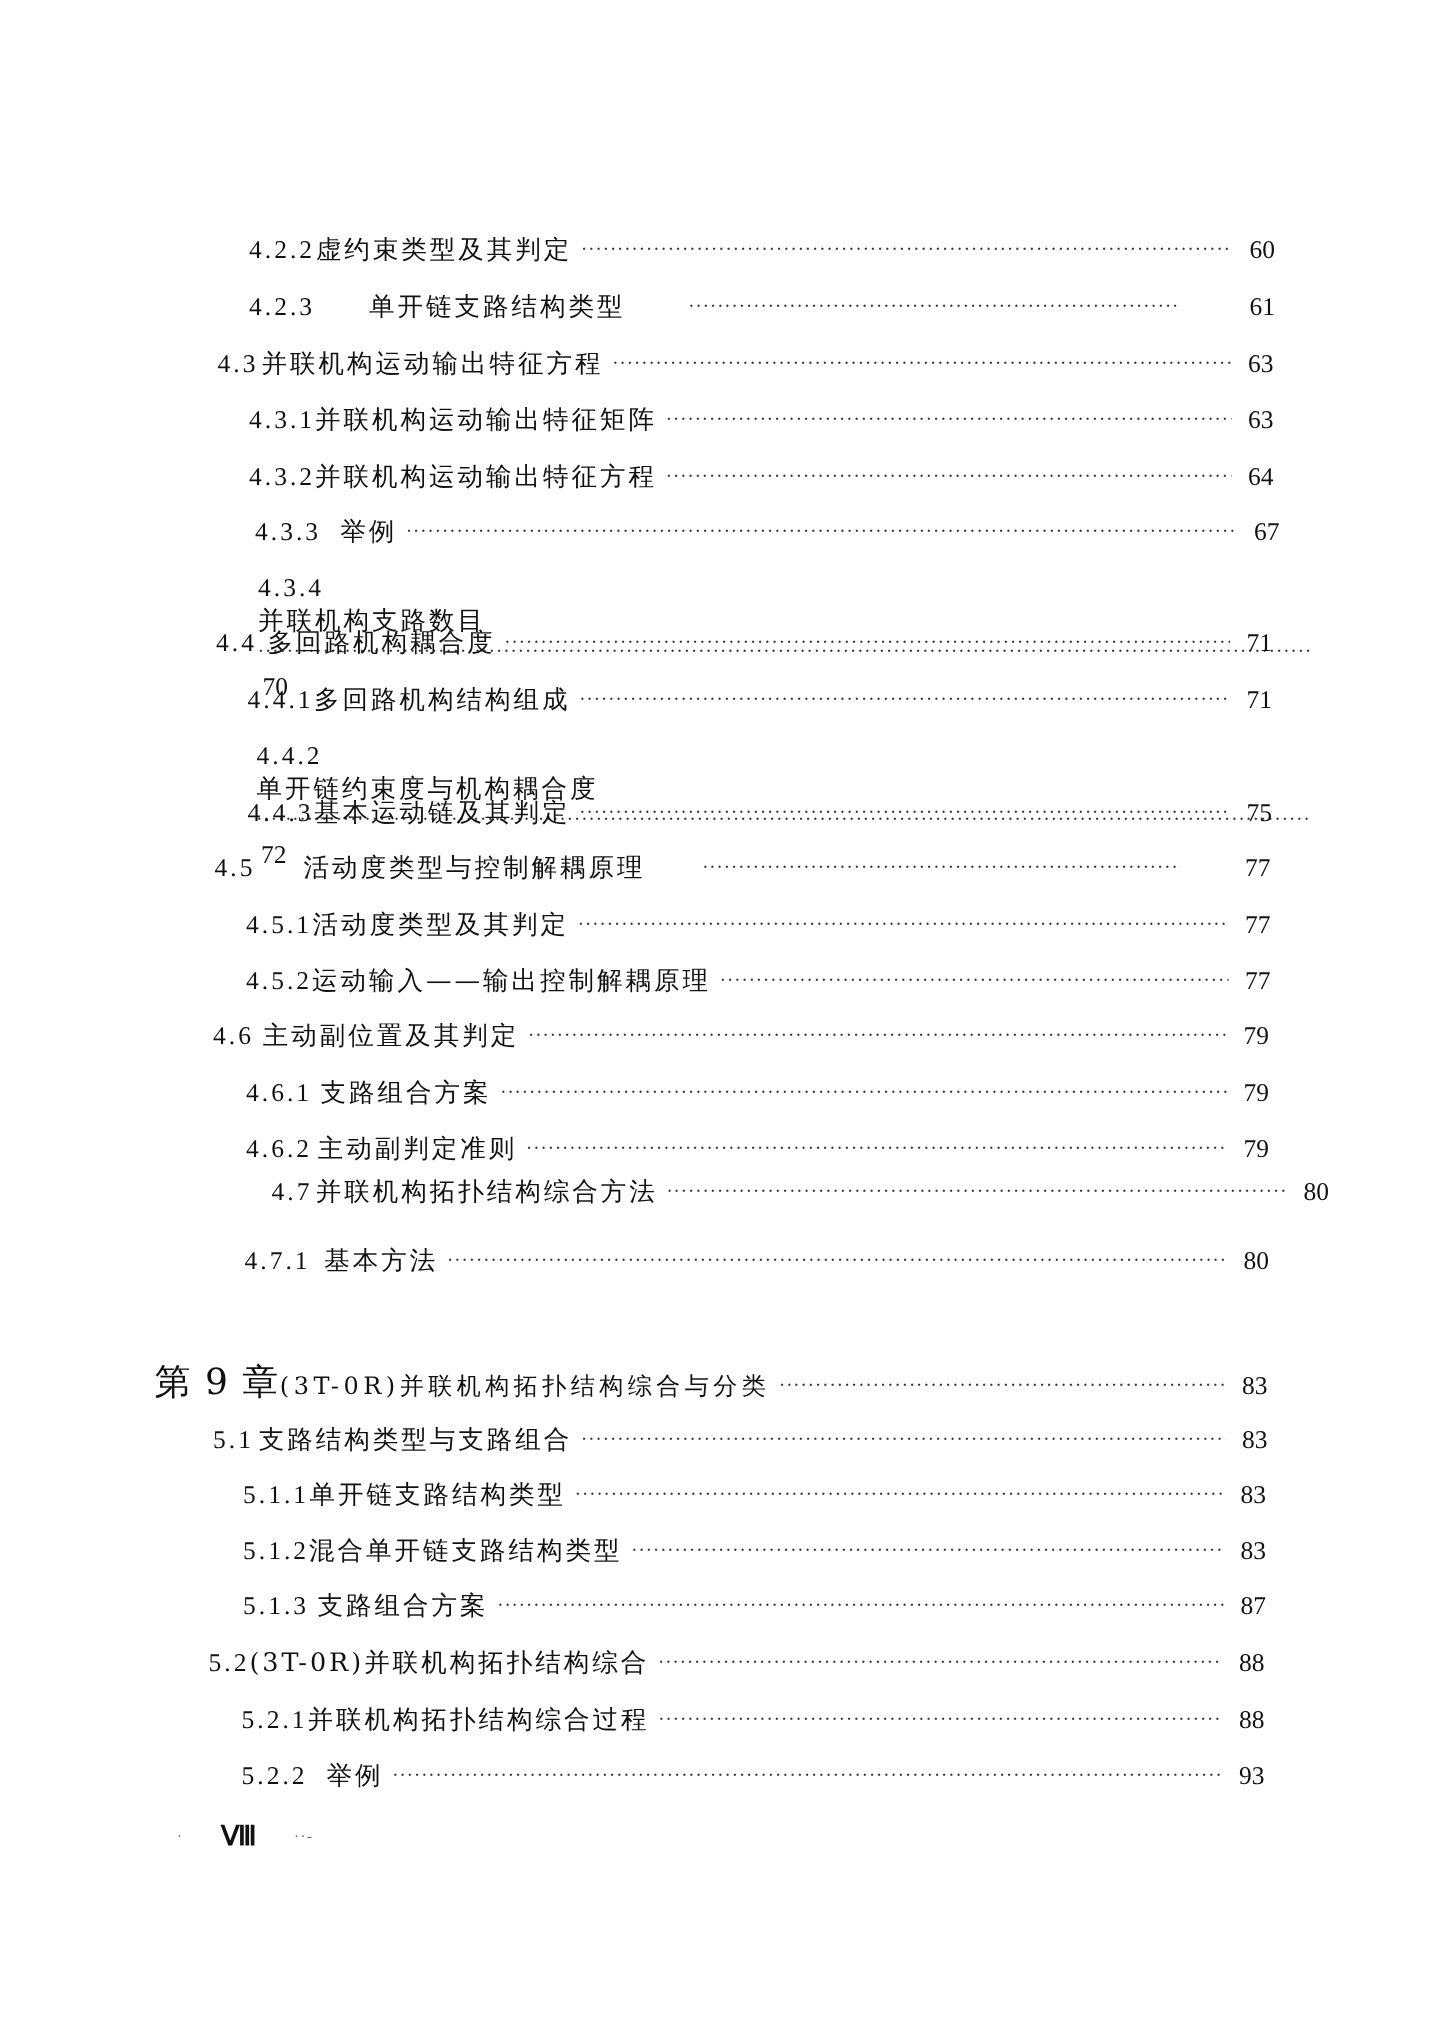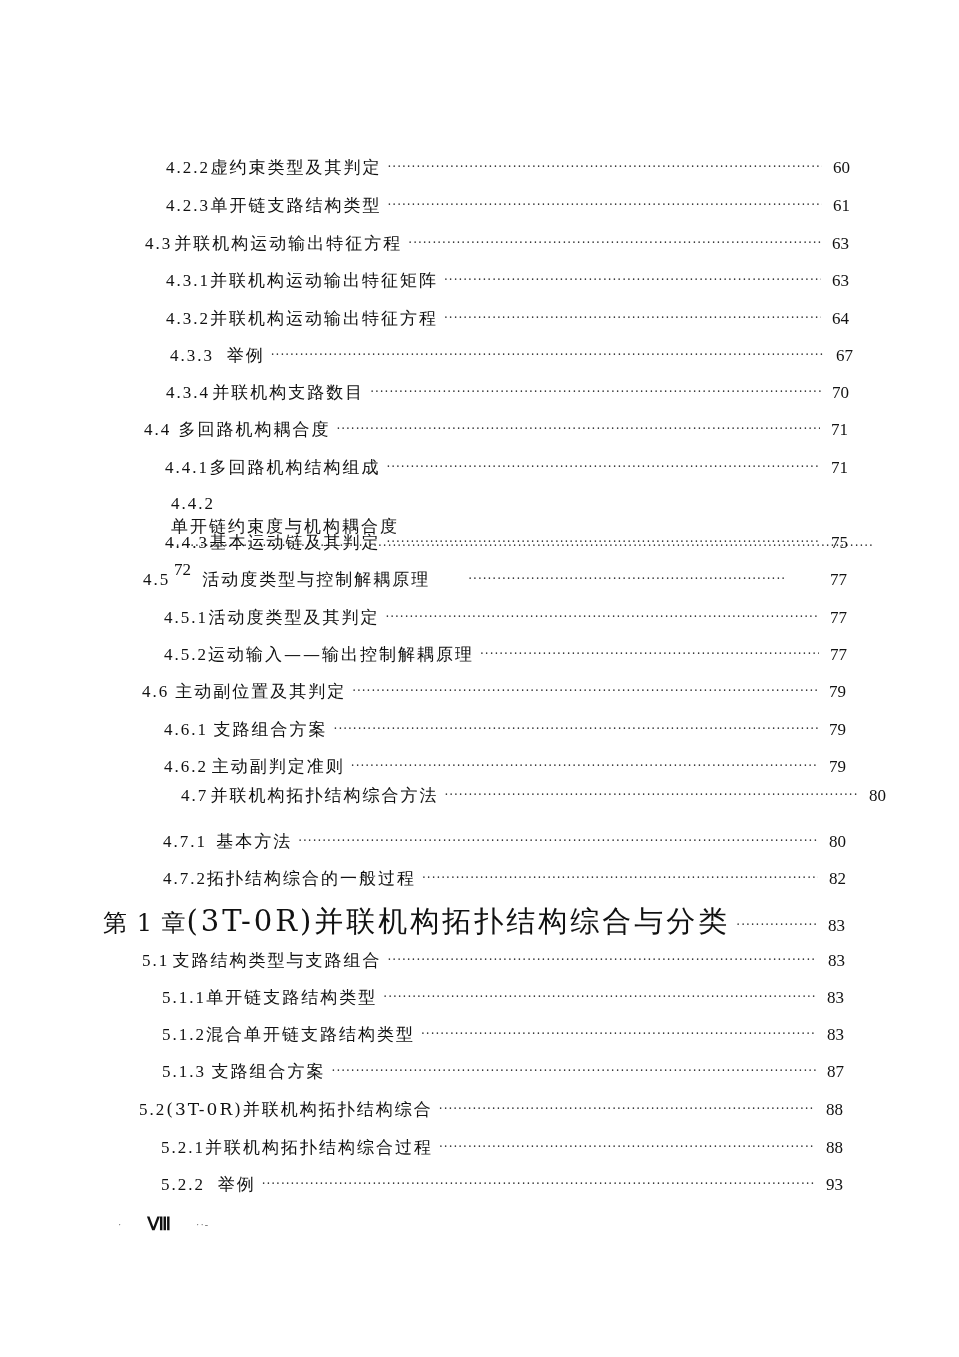--- a/index.html
+++ b/index.html
@@ -66,21 +66,21 @@
       font-size: 24px;
       line-height: 30px;
     }
     .level-chap .toc-num {
       font-family: "DejaVu Serif", serif;
       font-size: 24px;
       width: 92px;
       letter-spacing: 1px;
     }
     .level-chap .toc-title {
-      font-size: 29px;
+      font-size: 16px;
       letter-spacing: 3px;
     }
     .level-chap .toc-page {
       font-size: 17px;
     }
     .folio {
       position: absolute;
       left: 118px;
       top: 1213px;
       font-family: "Liberation Serif", serif;
@@ -109,21 +109,21 @@
 <body>
 
 <div class="page">
 
   <div class="toc-row level-sub" style="left:166px; top:156px; width:684px;">
     <span class="toc-num">4.2.2</span>
     <span class="toc-title">虚约束类型及其判定</span>
     <span class="toc-leader"></span>
     <span class="toc-page">60</span>
   </div>
-  <div class="toc-row level-sub" style="left:166px; top:194px; width:684px;">
+  <div class="toc-row level-sub" style="left:166px; top:194px; width:684px;gap:36px;">
     <span class="toc-num">4.2.3</span>
     <span class="toc-title">单开链支路结构类型</span>
     <span class="toc-leader"></span>
     <span class="toc-page">61</span>
   </div>
 
   <div class="toc-row level-sec" style="left:145px; top:232px; width:704px;">
     <span class="toc-num">4.3</span>
     <span class="toc-title">并联机构运动输出特征方程</span>
     <span class="toc-leader"></span>
@@ -140,21 +140,21 @@
     <span class="toc-title">并联机构运动输出特征方程</span>
     <span class="toc-leader"></span>
     <span class="toc-page">64</span>
   </div>
   <div class="toc-row level-sub" style="left:170px; top:344px; width:683px;">
     <span class="toc-num">4.3.3</span>
     <span class="toc-title">举例</span>
     <span class="toc-leader"></span>
     <span class="toc-page">67</span>
   </div>
-  <div class="toc-row level-sub" style="left:166px; top:381px; width:683px;">
+  <div class="toc-row level-sub" style="left:166px; top:381px; width:683px;flex-direction:column;">
     <span class="toc-num">4.3.4</span>
     <span class="toc-title">并联机构支路数目</span>
     <span class="toc-leader"></span>
     <span class="toc-page">70</span>
   </div>
 
   <div class="toc-row level-sec" style="left:144px; top:418px; width:704px;">
     <span class="toc-num">4.4</span>
     <span class="toc-title">多回路机构耦合度</span>
     <span class="toc-leader"></span>
@@ -222,29 +222,23 @@
     <span class="toc-title">并联机构拓扑结构综合方法</span>
     <span class="toc-leader"></span>
     <span class="toc-page">80</span>
   </div>
   <div class="toc-row level-sub" style="left:163px; top:830px; width:683px;">
     <span class="toc-num">4.7.1</span>
     <span class="toc-title">基本方法</span>
     <span class="toc-leader"></span>
     <span class="toc-page">80</span>
   </div>
-  <div class="toc-row level-sub" style="left:163px; top:867px; width:683px;">
-    <span class="toc-num">4.7.2</span>
-    <span class="toc-title">拓扑结构综合的一般过程</span>
-    <span class="toc-leader"></span>
-    <span class="toc-page">82</span>
-  </div>
 
   <div class="toc-row level-chap" style="left:103px; top:906px; width:742px;">
-    <span class="toc-num">第 1 章</span>
+    <span class="toc-num">第 9 章</span>
     <span class="toc-title">(3T-0R)并联机构拓扑结构综合与分类</span>
     <span class="toc-leader"></span>
     <span class="toc-page">83</span>
   </div>
 
   <div class="toc-row level-sec" style="left:142px; top:949px; width:703px;">
     <span class="toc-num">5.1</span>
     <span class="toc-title">支路结构类型与支路组合</span>
     <span class="toc-leader"></span>
     <span class="toc-page">83</span>

